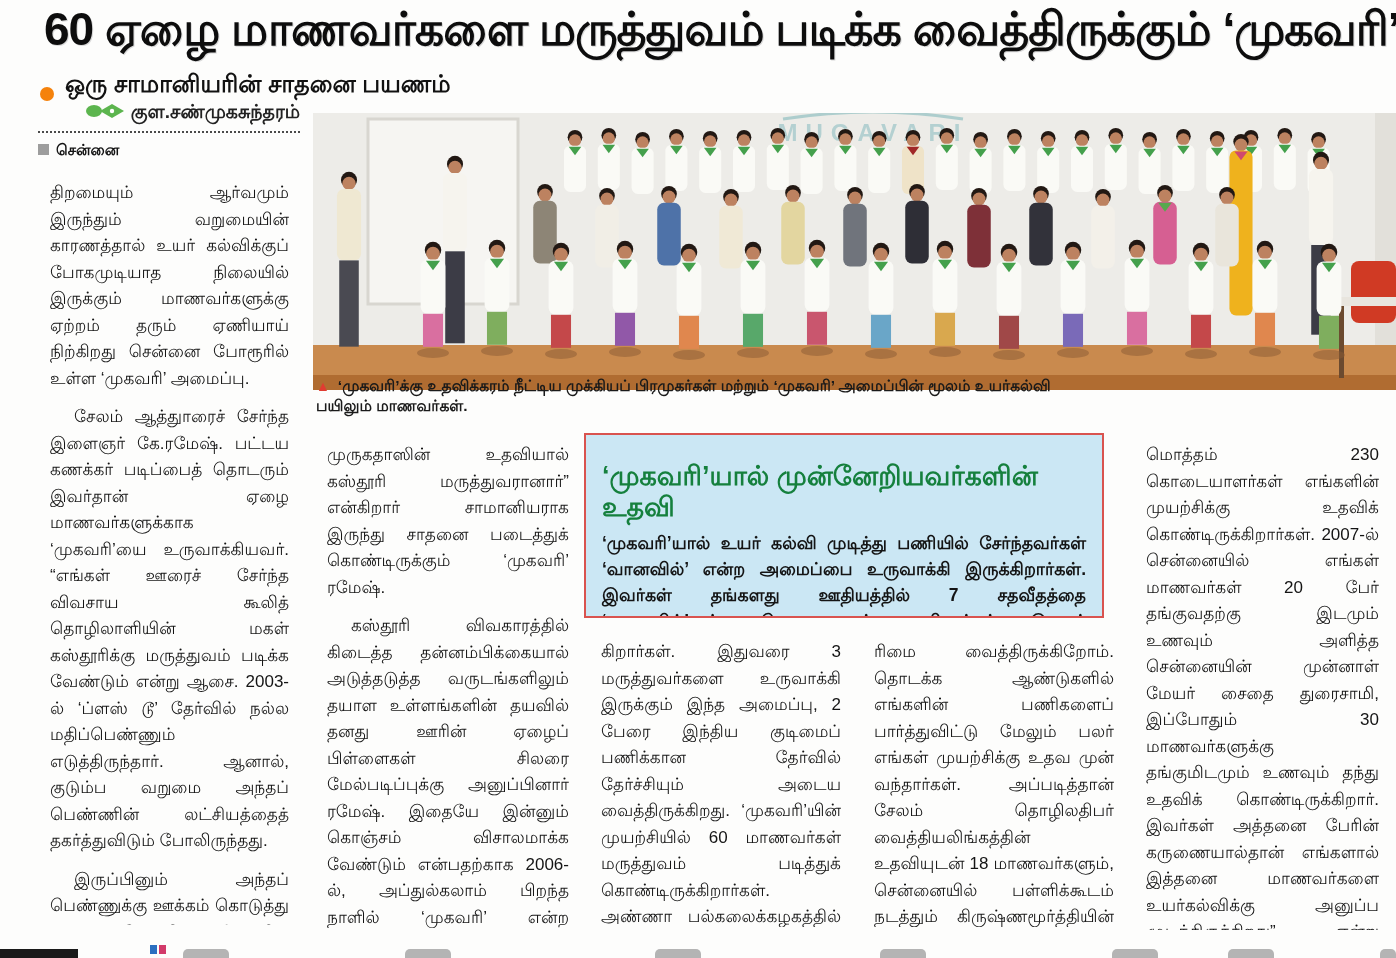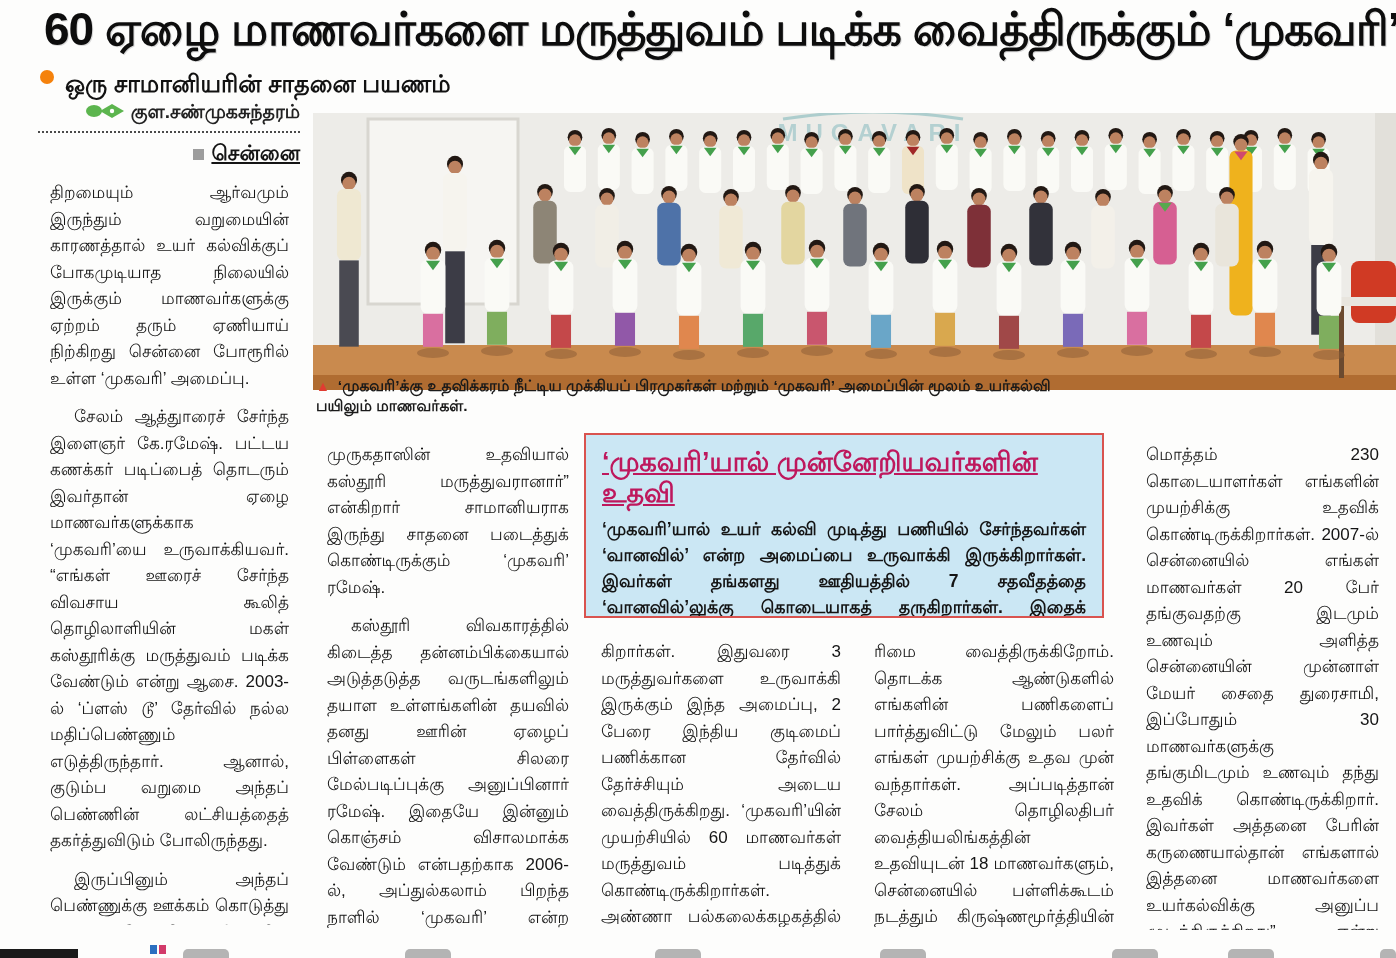--- a/index.html
+++ b/index.html
@@ -3,50 +3,50 @@
 <meta charset="utf-8">
 <style>
   html,body{margin:0;padding:0;background:#ffffff;}
   .page{position:relative;width:1396px;height:958px;background:#fdfdfc;overflow:hidden;
         font-family:"Liberation Sans",sans-serif;color:#141414;}
   
   .headline{position:absolute;left:44px;top:2px;width:1354px;margin:0;
             font-size:46px;font-weight:800;letter-spacing:-1px;color:#0d0d0d;
             white-space:nowrap;overflow:hidden;text-shadow:1px 1px 0 #d9d9d9;}
   
-  .subhead{position:absolute;left:40px;top:70px;display:flex;align-items:flex-start;gap:11px;}
+  .subhead{position:absolute;left:40px;top:70px;display:flex;align-items:flex-end;gap:11px;}
   .subhead .bullet{width:14px;height:14px;border-radius:50%;background:#f5820c;flex:0 0 auto;}
   .subhead .st{font-size:24px;font-weight:700;color:#111;}
   
   .byline{position:absolute;left:38px;top:101px;width:262px;display:flex;justify-content:flex-end;
           align-items:center;gap:7px;}
   .byline .bn{font-size:19px;font-weight:700;color:#222;}
   .dotted{position:absolute;left:38px;top:131px;width:262px;border-bottom:2px dotted #4a4a4a;}
   
-  .dateline{position:absolute;left:38px;top:141px;width:262px;text-align:right;font-size:21px;font-weight:700;text-decoration:underline;}
+  .dateline{position:absolute;left:38px;top:141px;width:262px;text-align:left;font-size:15px;font-weight:700;}
   .dateline .sq{display:inline-block;width:11px;height:11px;background:#9d9d9d;margin-right:7px;}
   
   .col{position:absolute;font-size:17px;line-height:26.5px;text-align:justify;overflow:hidden;}
   .col p{margin:12px;}
   .col p + p{text-indent:24px;}
   .col1{left:38px;top:168px;width:263px;height:757px;}
   .col2{left:315px;top:430px;width:266px;height:498px;}
   .col3{left:589px;top:627px;width:264px;height:300px;}
   .col4{left:862px;top:627px;width:264px;height:300px;}
   .col5{left:1134px;top:430px;width:257px;height:500px;}
   
   .photo{position:absolute;left:313px;top:113px;width:1083px;height:277px;overflow:hidden;}
   .photo svg{display:block;width:100%;height:100%;}
   
   .caption{position:absolute;left:316px;top:377px;width:792px;font-size:15.5px;font-weight:700;color:#1a1a1a;}
   .caption .tri{color:#e03c31;margin-right:8px;font-size:14px;}
   
   .hbox{position:absolute;left:584px;top:433px;width:520px;height:185px;box-sizing:border-box;
         background:#cbe7f4;border:2px solid #d9534f;padding:10px 16px 8px 16px;overflow:hidden;}
-  .hbox h2{margin:2px 0 7px 0;font-size:27px;font-weight:800;color:#be185d;line-height:1.15;text-decoration:underline;}
+  .hbox h2{margin:16px 0 7px 0;font-size:27px;font-weight:800;color:#15803d;line-height:1.15;}
   .hbox p{margin:0;font-size:17.5px;font-weight:600;line-height:26px;text-align:justify;}
   
   .foot-black{position:absolute;left:0;top:949px;width:78px;height:9px;background:#1a1a1a;}
   .foot-logo{position:absolute;left:150px;top:945px;display:flex;gap:2px;}
   .foot-logo i{display:block;width:7px;height:9px;}
   .foot-logo .fa{background:#2b6fc0;}
   .foot-logo .fb{background:#d23a6a;}
   .foot-tab{position:absolute;top:949px;width:46px;height:9px;background:#b4b4b4;border-radius:5px 5px 0 0;}
 </style>
 </head>

